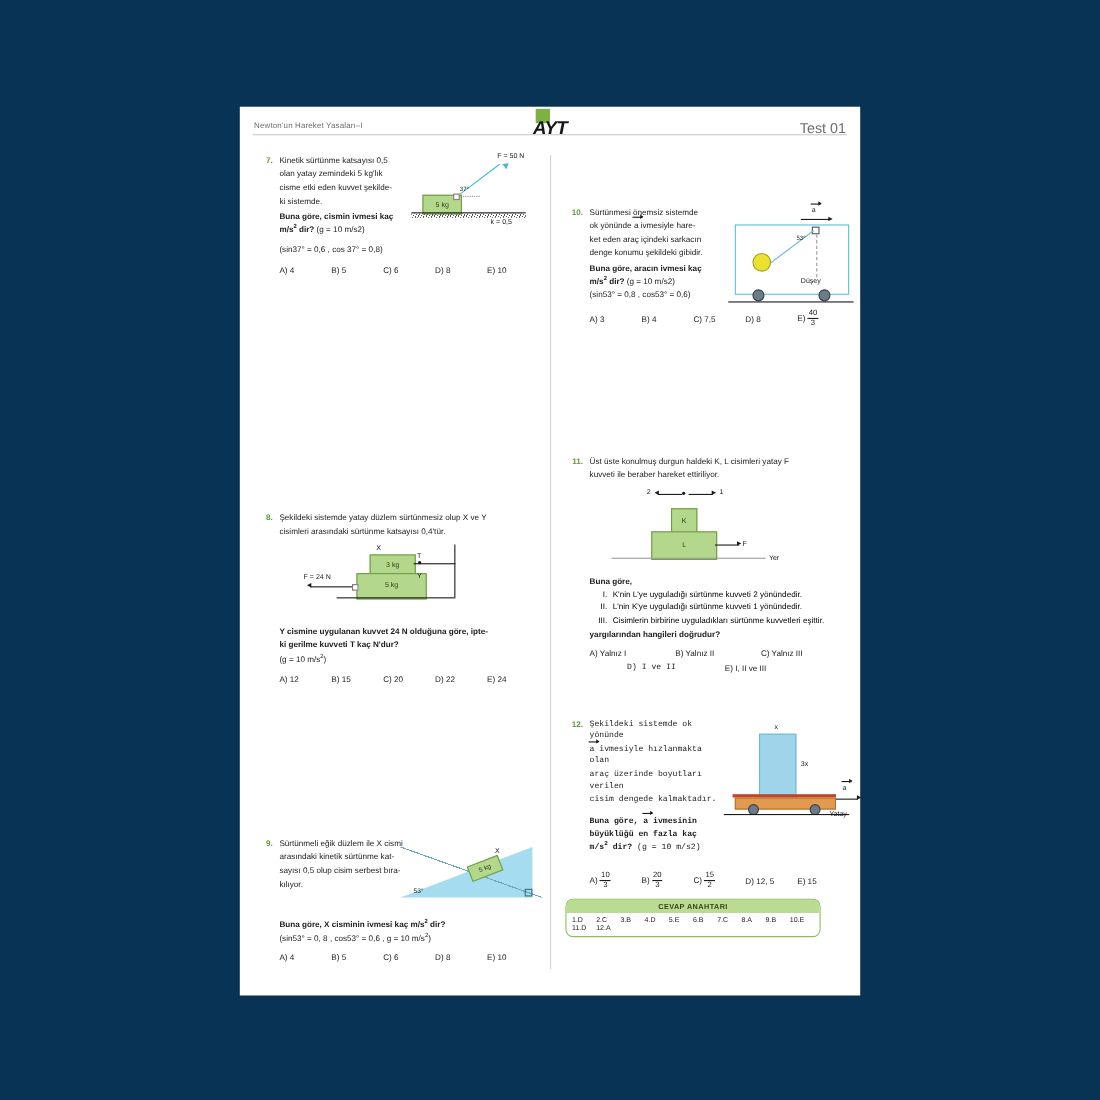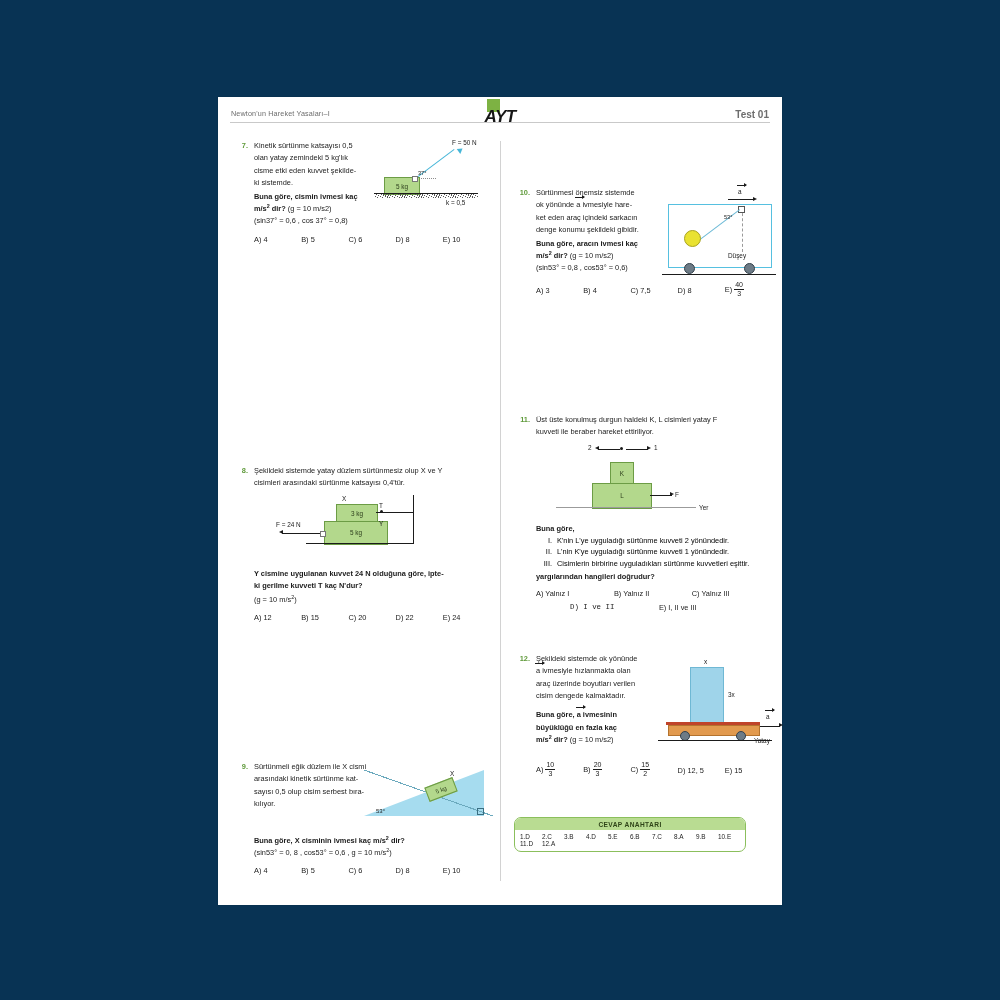--- a/index.html
+++ b/index.html
@@ -12,21 +12,21 @@
   .page{
     position:absolute;left:218px;top:97px;
     width:564px;height:808px;
     background:#ffffff;
     box-shadow:0 0 0 1px rgba(0,0,0,.04);
   }
   
   .hdr{position:absolute;left:0;top:0;width:100%;height:36px;}
   .hdr .rule{position:absolute;left:12px;top:25px;width:540px;height:1px;background:#c9c9c9;}
   .hdr .chapter{position:absolute;left:13px;top:12px;font-size:7.2px;color:#6d6d6d;letter-spacing:.15px;}
-  .hdr .testno{position:absolute;right:13px;top:12px;font-size:10px;color:#6d6d6d;font-weight:bold;}
+  .hdr .testno{position:absolute;right:13px;top:12px;font-size:13px;color:#6d6d6d;}
   .logo{position:absolute;left:50%;top:2px;transform:translateX(-50%);width:46px;height:32px;font-style:italic;}
   .logo .sq{position:absolute;left:10px;top:0;width:13px;height:13px;background:#7db243;}
   .logo .txt{position:absolute;left:0;top:8px;width:46px;text-align:center;
     font-size:17px;font-weight:bold;color:#161616;letter-spacing:-.6px;font-family:"Liberation Sans",sans-serif;}
 
   
   .divider{position:absolute;left:282px;top:44px;width:1px;height:740px;background:#d2d2d2;}
   .col{position:absolute;top:44px;width:258px;}
   .colL{left:14px;}
   .colR{left:296px;}
@@ -113,21 +113,21 @@
       <div class="qnum">7.</div>
       <div class="qbody">
         <div style="position:relative;">
           <div style="width:140px;">
             <p>Kinetik sürtünme katsayısı  0,5</p>
             <p>olan  yatay  zemindeki    5 kg'lık</p>
             <p>cisme etki eden kuvvet şekilde-</p>
             <p>ki sistemde.</p>
             <p class="b" style="margin-top:3px;">Buna göre, cismin ivmesi kaç</p>
             <p><b>m/s<sup>2</sup> dir?</b> <span>(g = 10 m/s2)</span></p>
-            <p style="margin-top:2px;">(sin37° = 0,6  ,  cos 37° = 0,8)</p>
+            <p style="margin-top:8px;">(sin37° = 0,6  ,  cos 37° = 0,8)</p>
           </div>
 
           <div class="fig" id="fig7" style="position:absolute;left:120px;top:-2px;width:130px;height:72px;">
             <div class="lbl" style="left:78px;top:0px;">F = 50 N</div>
             <div class="cyanline" style="left:40px;top:40px;width:50px;transform:rotate(-37deg);height:1.2px;background:#45b6d8;"></div>
             <div style="position:absolute;left:84px;top:8px;width:0;height:0;border-left:5px solid #45b6d8;border-top:3px solid transparent;border-bottom:3px solid transparent;transform:rotate(-37deg);"></div>
             <div class="lbl" style="left:44px;top:31px;font-size:5.6px;">37°</div>
             <div style="position:absolute;left:40px;top:39px;width:22px;border-top:1px dotted #8d8d8d;"></div>
             <div class="blk" style="left:10px;top:38px;width:34px;height:16px;">
               <span>5 kg</span>
@@ -333,21 +333,21 @@
           <span style="width:44%;font-family:Liberation Mono, monospace;">D)  I ve II</span>
           <span style="width:44%;">E)  I, II ve III</span>
         </div>
       </div>
     </div>
 
     <div class="q" style="margin-top:42px;">
       <div class="qnum">12.</div>
       <div class="qbody">
         <div style="position:relative;">
-          <div style="width:118px;">
+          <div style="width:118px;font-family:Liberation Mono, monospace;">
             <p>Şekildeki sistemde ok yönünde</p>
             <p><span class="vec">a</span> ivmesiyle hızlanmakta olan</p>
             <p>araç üzerinde boyutları verilen</p>
             <p>cisim dengede kalmaktadır.</p>
             <p class="b" style="margin-top:9px;">Buna göre, <span class="vec">a</span> ivmesinin</p>
             <p class="b">büyüklüğü  en  fazla  kaç</p>
             <p><b>m/s<sup>2</sup> dir?</b> <span>(g = 10 m/s2)</span></p>
           </div>
 
           <div class="fig" style="position:absolute;left:120px;top:4px;width:128px;height:92px;">

